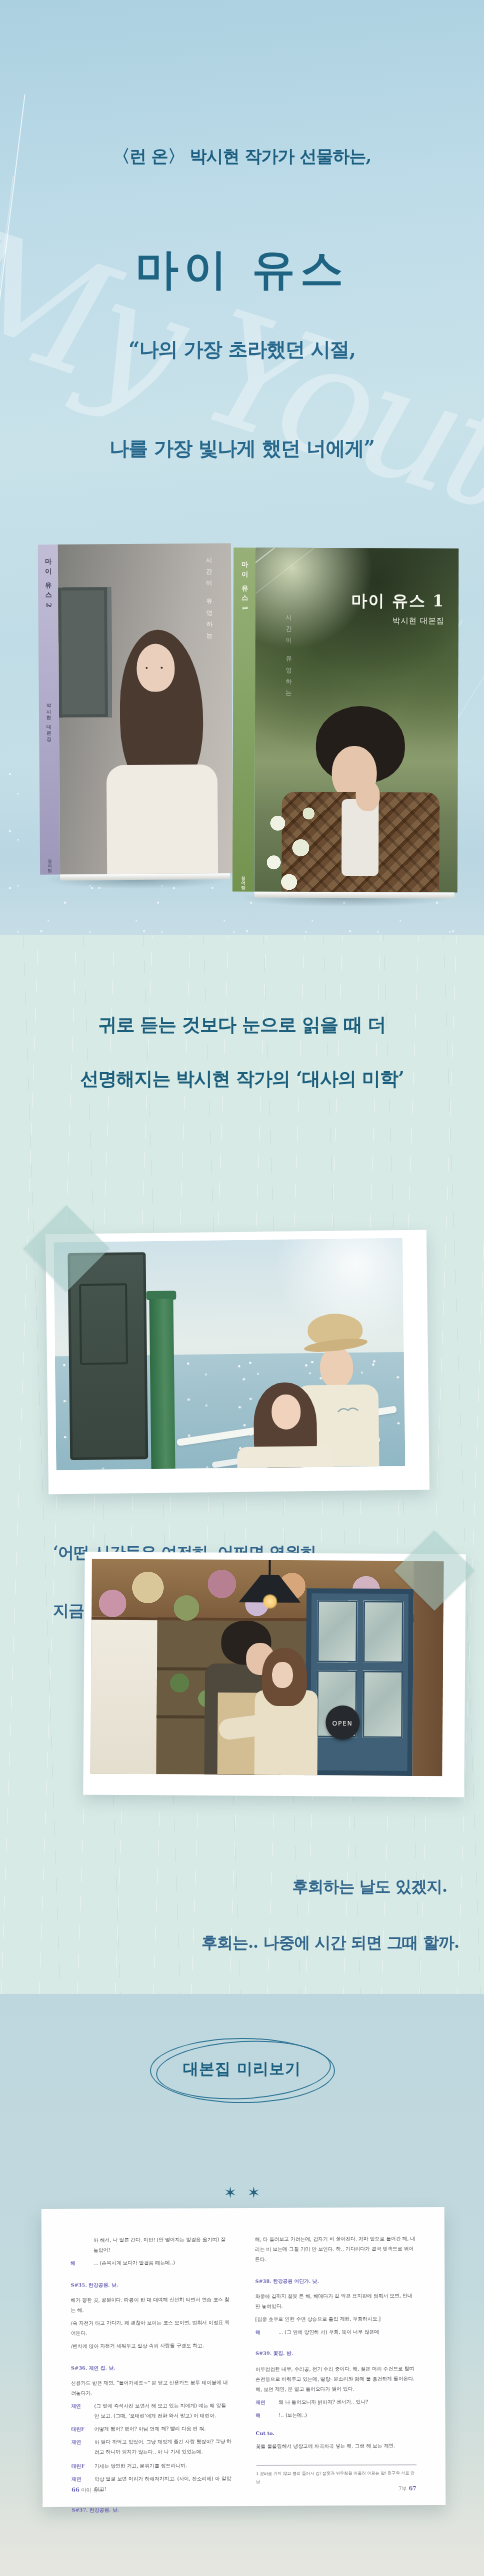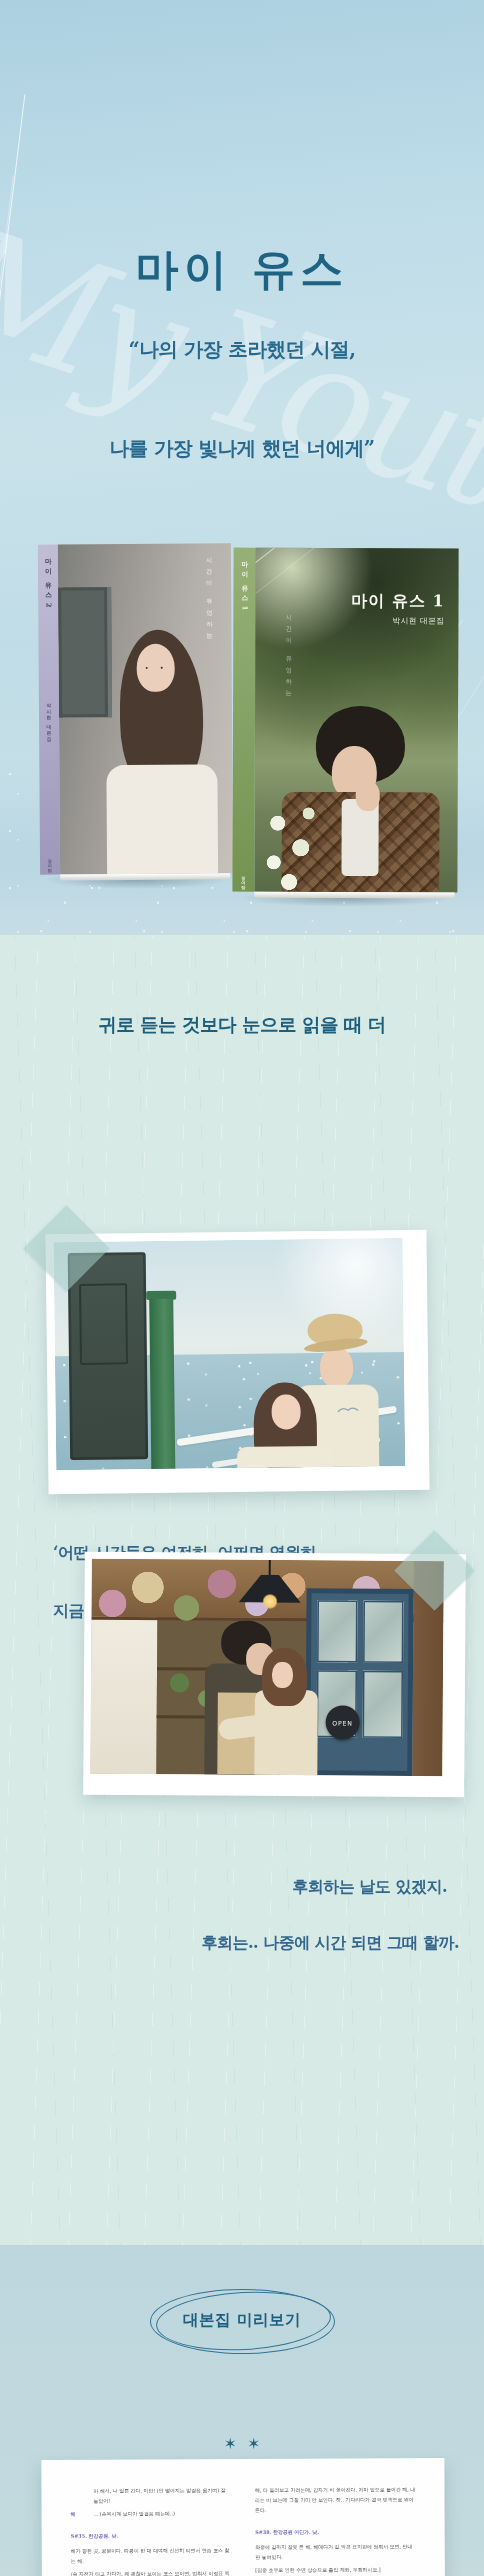--- a/index.html
+++ b/index.html
@@ -68,21 +68,21 @@
   .b1tee{left:87px;top:251px;width:37px;height:77px;background:#e9e7df;border-radius:5.2px;}
   .b1flower{left:0;bottom:0;width:77px;height:98px;background:
       radial-gradient(circle at 30% 30%,#eff1e2 7.2px,transparent 7.7px),
       radial-gradient(circle at 60% 55%,#e7ecd8 8.2px,transparent 8.8px),
       radial-gradient(circle at 25% 70%,#f3f4e8 6.7px,transparent 7.2px),
       radial-gradient(circle at 70% 20%,#dfe6cc 5.7px,transparent 6.2px),
       radial-gradient(circle at 45% 90%,#eff1e2 7.7px,transparent 8.2px);}
   .diagLine{width:1px;background:rgba(255,255,255,.55);}
 
   
-  .sec2{height:1310px;background:#d8eae6;}
+  .sec2{height:1059px;background:#d8eae6;}
   .sec2::before{content:"";position:absolute;inset:0;pointer-events:none;background:
       repeating-linear-gradient(92deg,rgba(255,255,255,.28) 0 0.5px,rgba(255,255,255,0) 0.5px 38px),
       repeating-linear-gradient(88deg,rgba(170,200,195,.20) 0 0.5px,rgba(170,200,195,0) 0.5px 60px);}
   .mintHead{font-size:18.5px;font-weight:700;color:#1c5f7d;letter-spacing:-0.5px;}
   .polaroid{background:#ffffff;box-shadow:0 6.2px 15.5px rgba(55,90,100,.20);}
   .pInner{position:relative;overflow:hidden;}
   .tape{background:rgba(165,204,199,.55);box-shadow:0 0.5px 2.1px rgba(60,90,90,.18);}
   .handQuote{font-size:16px;font-weight:700;color:#32668c;letter-spacing:-0.5px;}
 
   
@@ -181,20 +181,21 @@
 <div class="page">
 
   <div class="sec sec1">
     <div class="abs streak" style="left:4.1px;top:93px;height:335px;transform:rotate(7deg);"></div>
     <div class="abs streak" style="left:-2.1px;top:175px;height:242px;transform:rotate(7deg);opacity:.45;"></div>
     <div class="abs streak" style="right:62px;top:608px;height:155px;transform:rotate(32deg);opacity:.5;"></div>
     <div class="abs streak" style="right:23px;top:647px;height:134px;transform:rotate(32deg);opacity:.35;"></div>
 
     <div class="abs watermark">My Youth</div>
 
+    <div class="abs ctr tagline" style="top:145px;">〈런 온〉 박시현 작가가 선물하는,</div>
     <div class="abs ctr heroTitle" style="top:241px;">마이 유스</div>
     <div class="abs ctr heroQuote" style="top:336px;">“나의 가장 초라했던 시절,</div>
     <div class="abs ctr heroQuote" style="top:403px;margin-top:32px;">나를 가장 빛나게 했던 너에게”</div>
 
     <div class="abs sea">
         <div class="spark"></div>
       </div>
 
     <div class="abs books">
       <div class="abs bookShadow" style="left:44px;top:330px;width:185px;"></div>
@@ -237,20 +238,21 @@
           <div class="abs b1hand"></div>
           <div class="abs b1flower"></div>
         </div>
         <div class="pages" style="left:21.6px;width:200px;"></div>
       </div>
     </div>
   </div>
 
   <div class="sec sec2">
     <div class="abs ctr mintHead" style="top:77px;">귀로 듣는 것보다 눈으로 읽을 때 더</div>
+    <div class="abs ctr mintHead" style="top:131px;">선명해지는 박시현 작가의 ‘대사의 미학’</div>
 
     <div class="abs tape" style="left:36px;top:283px;width:61px;height:61px;transform:rotate(45deg);z-index:3;"></div>
     <div class="abs polaroid" style="left:47px;top:297px;width:365px;height:244px;padding:8.2px;transform:rotate(-.7deg);z-index:2;">
       <div class="pInner" style="width:349px;height:228px;">
         <div class="p1sky"></div>
         <div class="p1glare"></div>
         <div class="p1sea"></div>
         <div class="p1box">
             <div class="p1boxdoor"></div>
           </div>

